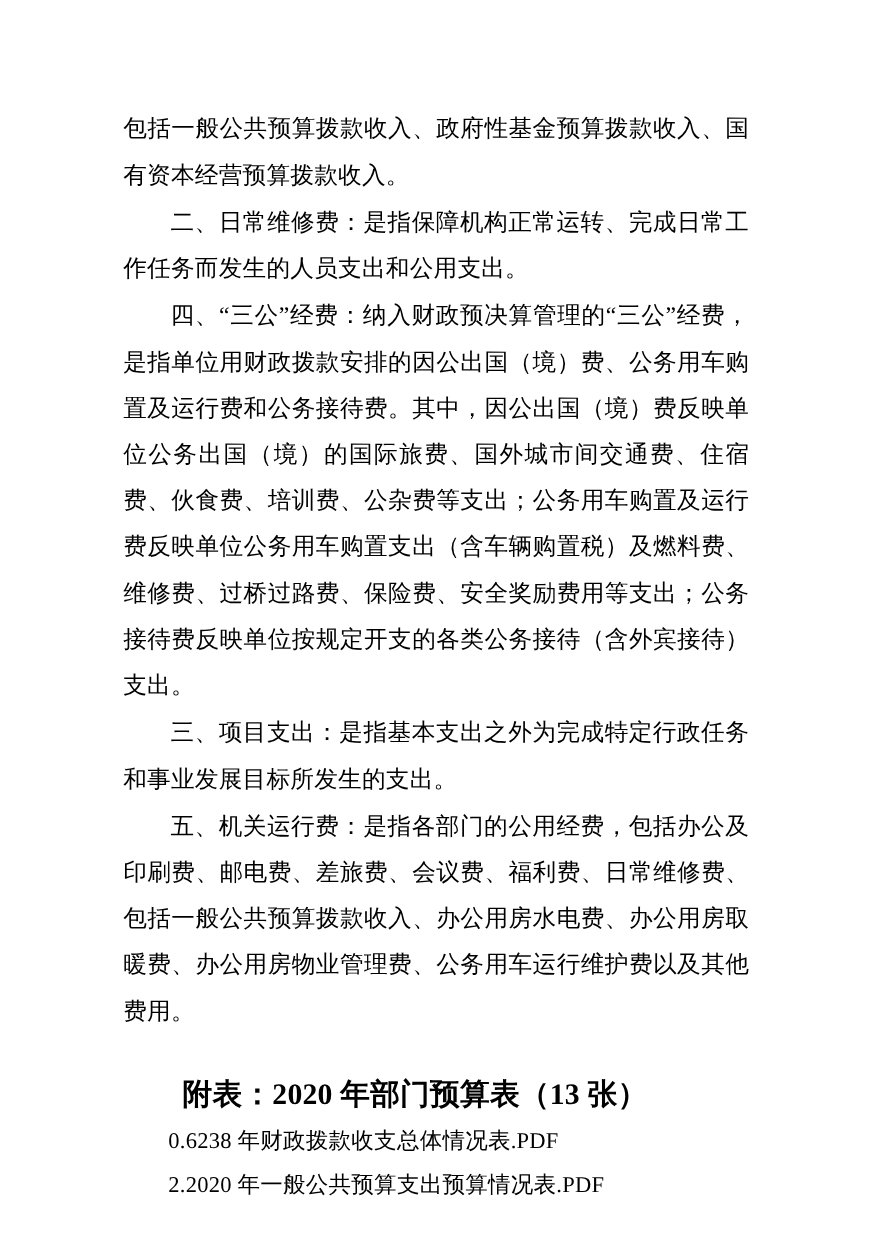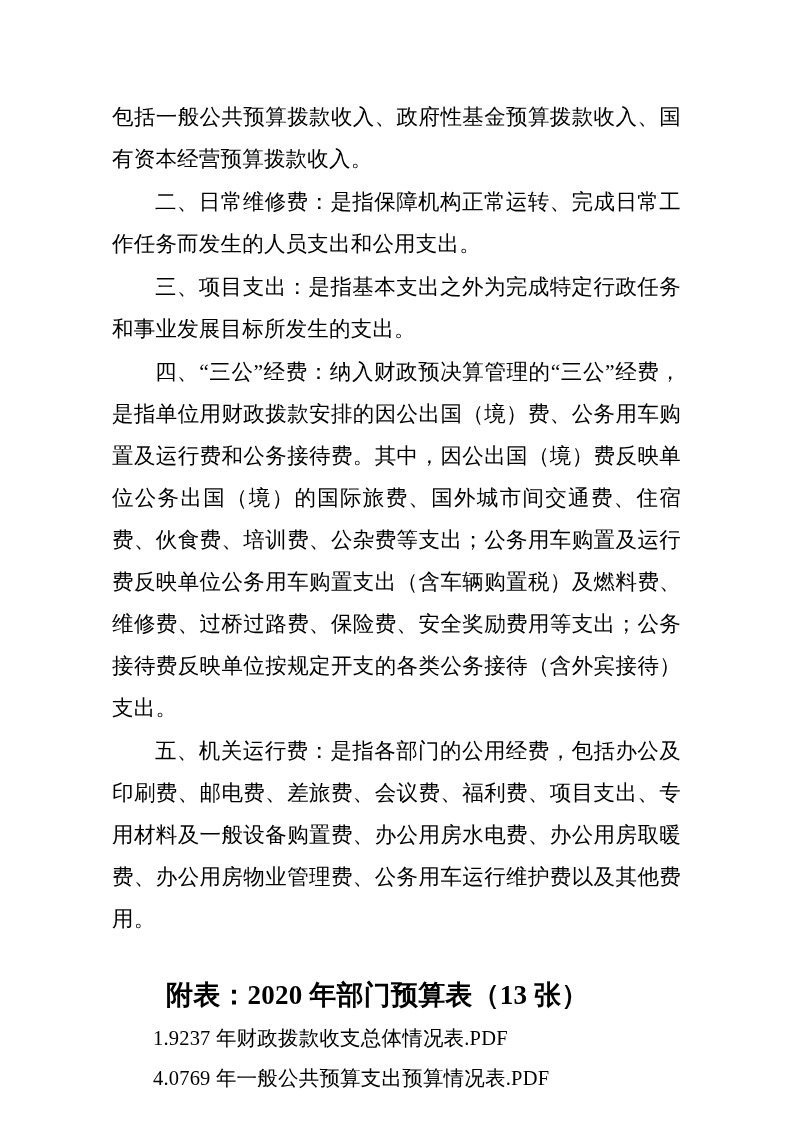--- a/index.html
+++ b/index.html
@@ -61,27 +61,27 @@
 </head>
 <body>
 
 <div class="page">
   <div class="doc-body">
 
     <p class="para">包括一般公共预算拨款收入、政府性基金预算拨款收入、国有资本经营预算拨款收入。</p>
 
     <p class="para indent">二、日常维修费：是指保障机构正常运转、完成日常工作任务而发生的人员支出和公用支出。</p>
 
+    <p class="para indent">四、“三公”经费：纳入财政预决算管理的“三公”经费，是指单位用财政拨款安排的因公出国（境）费、公务用车购置及运行费和公务接待费。其中，因公出国（境）费反映单位公务出国（境）的国际旅费、国外城市间交通费、住宿费、伙食费、培训费、公杂费等支出；公务用车购置及运行费反映单位公务用车购置支出（含车辆购置税）及燃料费、维修费、过桥过路费、保险费、安全奖励费用等支出；公务接待费反映单位按规定开支的各类公务接待（含外宾接待）支出。</p>
+
     <p class="para indent">三、项目支出：是指基本支出之外为完成特定行政任务和事业发展目标所发生的支出。</p>
 
-    <p class="para indent">四、“三公”经费：纳入财政预决算管理的“三公”经费，是指单位用财政拨款安排的因公出国（境）费、公务用车购置及运行费和公务接待费。其中，因公出国（境）费反映单位公务出国（境）的国际旅费、国外城市间交通费、住宿费、伙食费、培训费、公杂费等支出；公务用车购置及运行费反映单位公务用车购置支出（含车辆购置税）及燃料费、维修费、过桥过路费、保险费、安全奖励费用等支出；公务接待费反映单位按规定开支的各类公务接待（含外宾接待）支出。</p>
-
-    <p class="para indent">五、机关运行费：是指各部门的公用经费，包括办公及印刷费、邮电费、差旅费、会议费、福利费、项目支出、专用材料及一般设备购置费、办公用房水电费、办公用房取暖费、办公用房物业管理费、公务用车运行维护费以及其他费用。</p>
+    <p class="para indent">五、机关运行费：是指各部门的公用经费，包括办公及印刷费、邮电费、差旅费、会议费、福利费、日常维修费、包括一般公共预算拨款收入、办公用房水电费、办公用房取暖费、办公用房物业管理费、公务用车运行维护费以及其他费用。</p>
 
     <p class="attach-title">附表：2020 年部门预算表（13 张）</p>
 
     <div class="attach-list">
-      <p class="attach-item">1.9237 年财政拨款收支总体情况表.PDF</p>
-      <p class="attach-item">4.0769 年一般公共预算支出预算情况表.PDF</p>
+      <p class="attach-item">0.6238 年财政拨款收支总体情况表.PDF</p>
+      <p class="attach-item">2.2020 年一般公共预算支出预算情况表.PDF</p>
     </div>
 
   </div>
 </div>
 
 </body></html>

